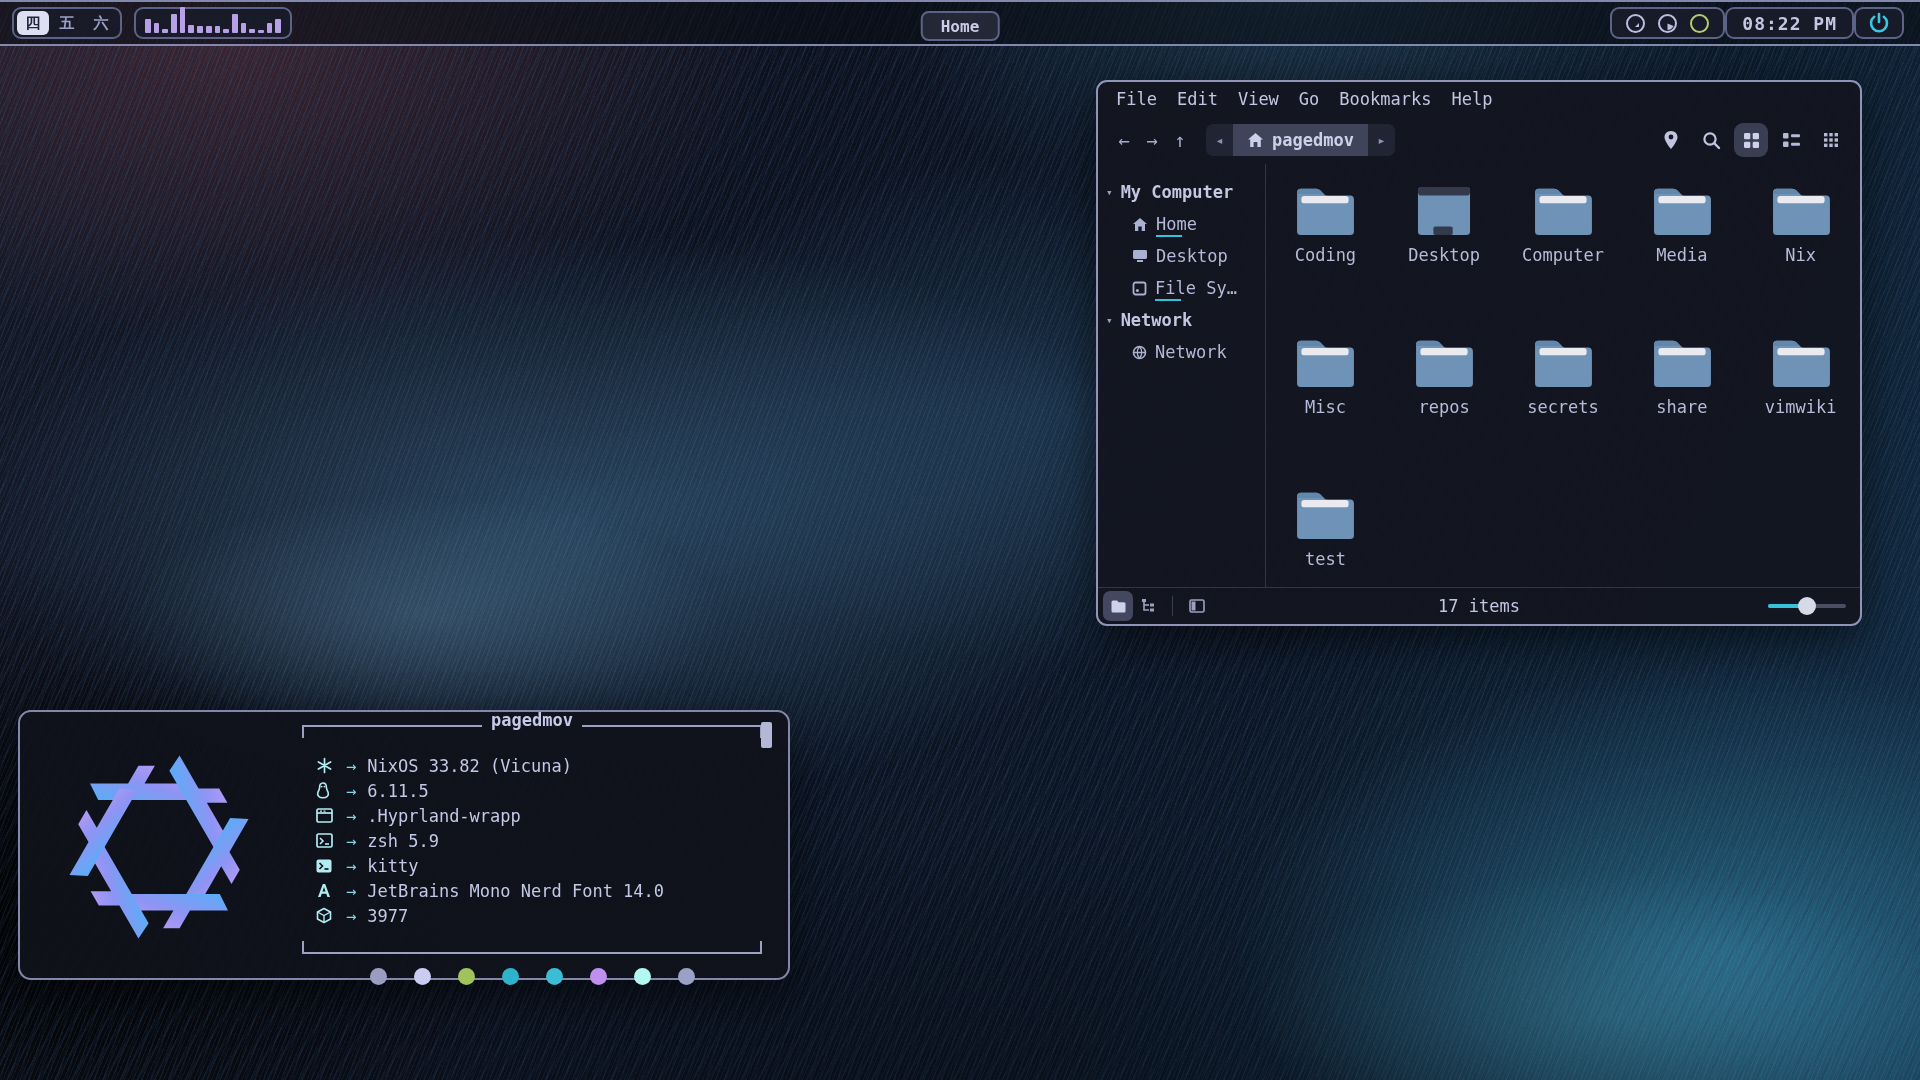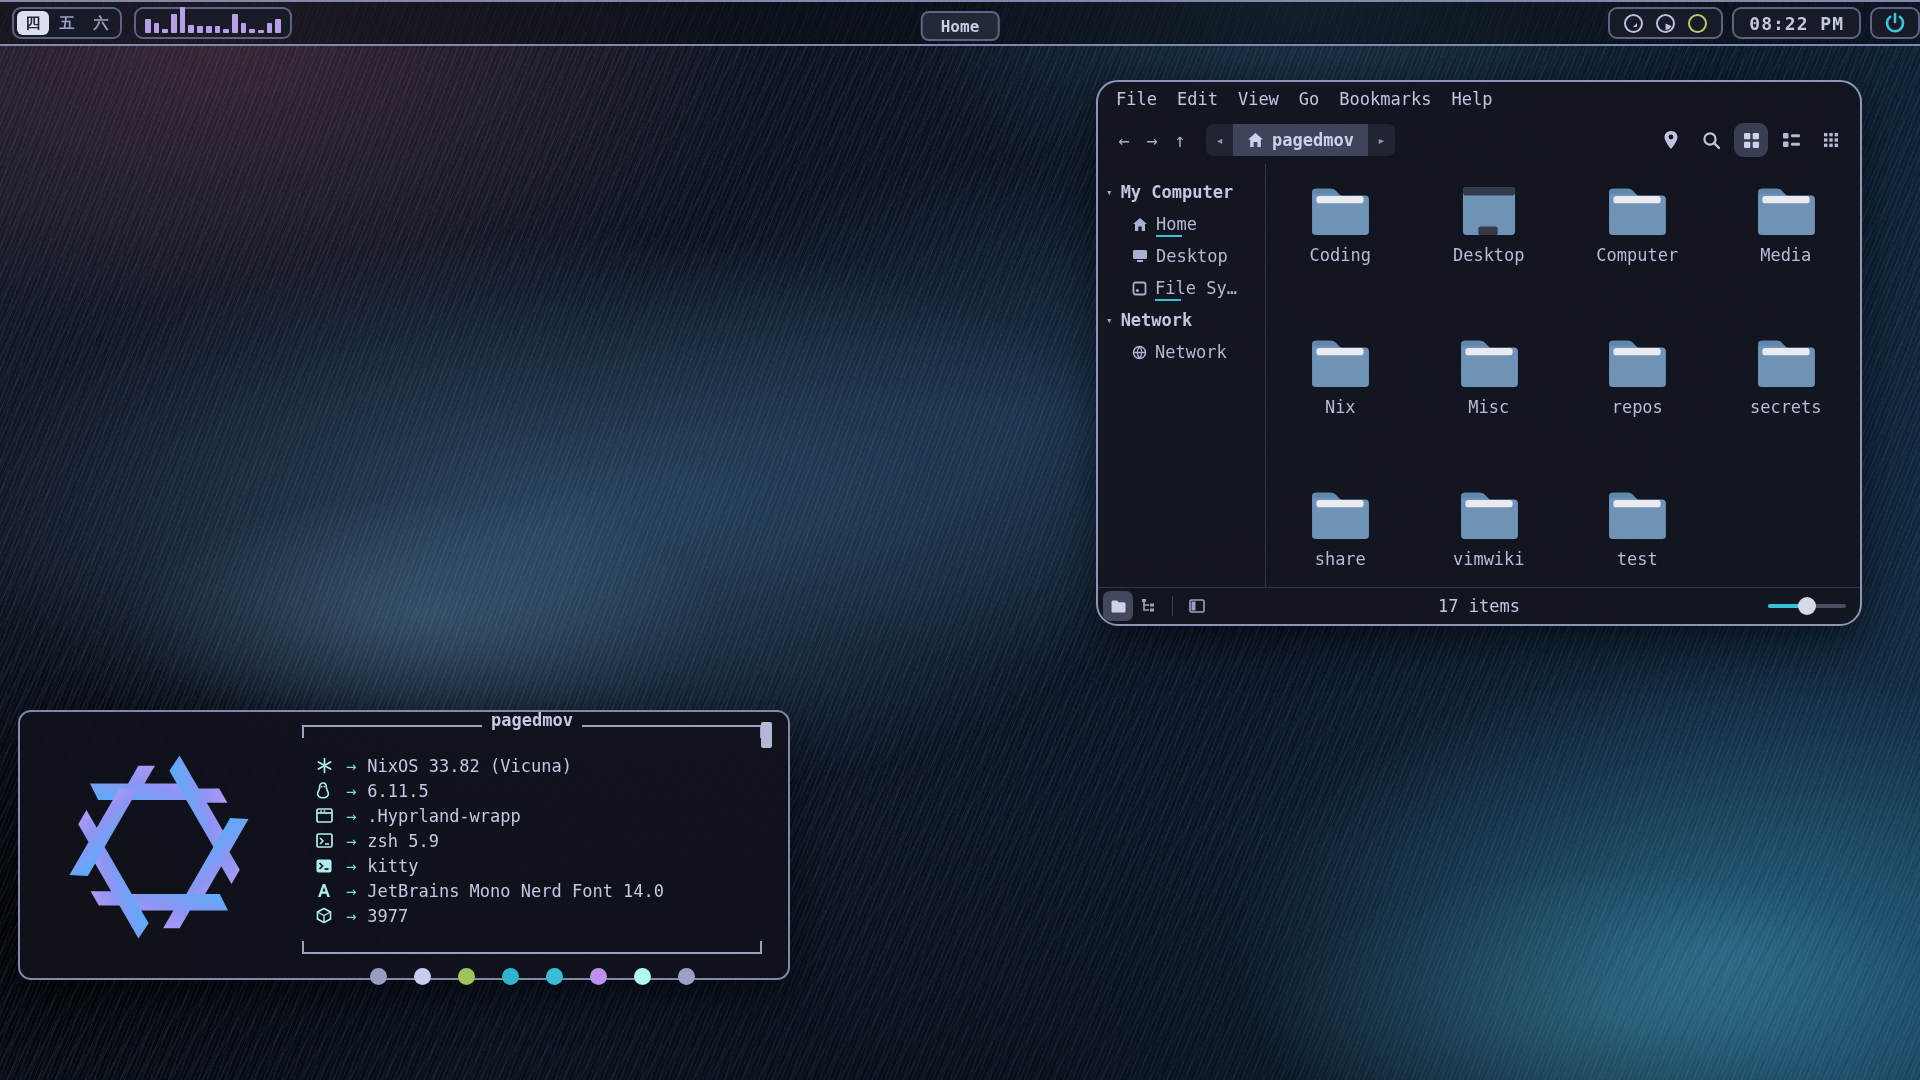--- a/index.html
+++ b/index.html
@@ -28,40 +28,40 @@
       radial-gradient(ellipse 500px 200px at 22% 57%, rgba(150,210,245,.18), transparent 60%),
       radial-gradient(ellipse 600px 240px at 84% 94%, rgba(110,220,245,.16), transparent 60%),
       radial-gradient(ellipse 1400px 700px at 50% 120%, rgba(0,0,0,.45), transparent 70%);
   }
 
   
   .topbar { position:absolute; left:0; top:0; width:1920px; height:46px;
     background:rgba(10,12,19,.55); border-top:2px solid #8289ad; border-bottom:2px solid #8289ad;
     display:flex; align-items:center; }
   .bar-left { display:flex; gap:12px; margin-left:12px; align-items:center; }
-  .bar-right{ display:flex; gap:9px; margin-left:auto; margin-right:0; align-items:center;text-align:right; }
+  .bar-right{ display:flex; margin-left:auto; margin-right:16px; align-items:center;text-align:right; }
   .widget { height:32px; background:rgba(25,27,41,.88); border:2px solid #5d6387;
             border-radius:9px; display:flex; align-items:center; color:#c3c7e2; }
   .ws-widget { padding:2px 3px; gap:2px; }
   .ws-cell { width:32px; height:24px; border-radius:6px; display:flex; align-items:center;
              justify-content:center; font-size:15px; font-weight:bold; color:#9aa0c6; cursor:pointer; }
   .ws-cell.active { background:#dce0f0; color:#23263a; }
   .viz-widget { width:158px; padding:0 9px; gap:3px; align-items:flex-end; padding-bottom:4px; }
   .viz-bar { width:6px; background:#b8a0e8; border-radius:1px; }
   .home-btn { position:absolute; left:50%; top:9px; transform:translateX(-50%);
     height:30px; padding:0 18px; background:rgba(38,42,58,.92); border:2px solid #5d6387;
     border-radius:8px; color:#c9cde8; font-size:16px; font-weight:bold;
     font-family:inherit; display:flex; align-items:center; cursor:pointer; }
   .ind-widget { padding:0 13px; gap:11px; }
   .clock-widget { padding:0 15px; font-size:18px; font-weight:bold; letter-spacing:1px; }
   .power-widget { width:50px; justify-content:center; cursor:pointer; }
 
   
   .fm { position:absolute; left:1096px; top:80px; width:766px; height:546px;
-    background:rgba(19,21,31,.94); border:2px solid #9095b8; border-radius:22px;
+    background:rgba(19,21,31,.94); border:2px solid #9095b8; border-radius:11px;
     box-shadow:0 14px 44px rgba(0,0,0,.55); color:#c2c6e2; display:flex; flex-direction:column; }
   .fm-menubar { height:34px; display:flex; align-items:center; padding-left:8px; flex:none; }
   .menu-item { padding:0 10px; font-size:17px; cursor:pointer; }
   .fm-toolbar { height:48px; display:flex; align-items:center; padding:0 12px; flex:none; }
   .nav-btn { width:28px; height:30px; font-size:19px; color:#a6abc9; background:none; border:none;
              font-family:inherit; cursor:pointer; }
   .crumbs { display:flex; margin-left:12px; border-radius:7px; overflow:hidden; height:32px; }
   .crumb-arrow { width:27px; background:#23263490; background:rgba(35,38,52,.9); display:flex;
                  align-items:center; justify-content:center; color:#8d92b4; font-size:14px; cursor:pointer; }
   .crumb-main { background:#40445a; display:flex; align-items:center; padding:0 14px; gap:8px;
@@ -75,21 +75,21 @@
   .side-header { display:flex; align-items:center; gap:8px; padding:6px 6px 6px 8px;
                  font-size:17px; font-weight:bold; color:#c3c7e2; cursor:pointer; }
   .side-caret { font-size:11px; color:#9aa0c2; }
   .side-item { display:flex; align-items:center; gap:8px; padding:6px 4px 6px 34px;
                font-size:17px; color:#b4b9d6; cursor:pointer; }
   .side-item .lbl { position:relative; }
   .side-item.u .lbl::after { content:""; position:absolute; left:0; right:-4px; bottom:-3px;
                height:2px; background:#14161f; }
   .side-item.u .lbl::before { content:""; position:absolute; left:0; bottom:-3px; width:26px;
                height:2px; background:#36c3da; z-index:1; }
-  .fm-grid { flex:1; display:grid; grid-template-columns:repeat(4,1fr);
+  .fm-grid { flex:1; display:grid; grid-template-columns:repeat(5,1fr);
              grid-auto-rows:152px; padding-top:20px; }
   .cell { display:flex; flex-direction:column; align-items:center; cursor:pointer; }
   .cell .label { margin-top:7px; font-size:17px; color:#b6bbd8; }
   .fm-status { height:37px; border-top:1px solid #31344a; display:flex; align-items:center;
                padding:0 14px 0 5px; flex:none; position:relative; }
   .st-btn { width:30px; height:30px; border-radius:7px; display:flex; align-items:center;
             justify-content:center; background:none; border:none; cursor:pointer; }
   .st-btn.active { background:#434860; }
   .st-sep { width:1px; height:20px; background:#3a3e52; margin:0 9px; }
   .st-items { position:absolute; left:50%; transform:translateX(-50%); font-size:17px; color:#c2c6e2; }

